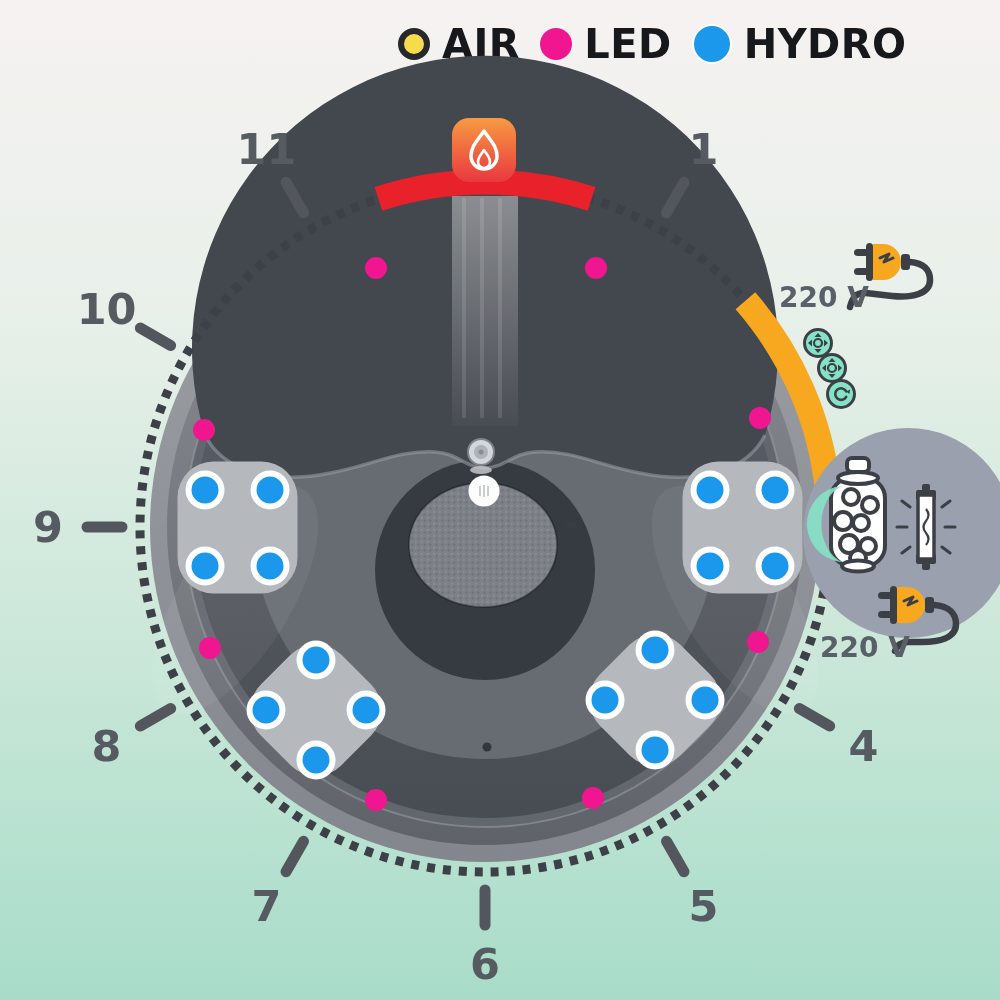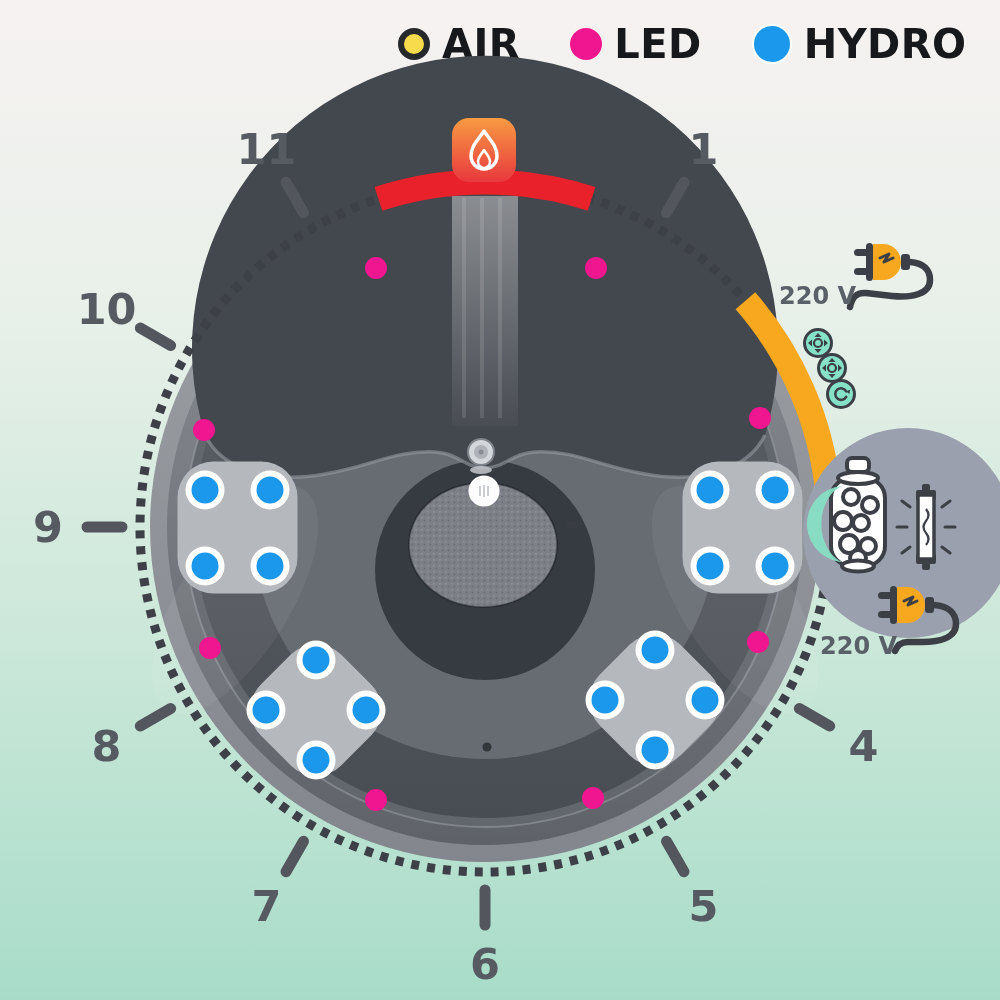--- a/index.html
+++ b/index.html
@@ -4,29 +4,29 @@
 <style>
   html,body{margin:0;padding:0;width:1000px;height:1000px;overflow:hidden;}
   body{
     background:linear-gradient(180deg,#f6f2f1 0%,#e9f0ea 30%,#cde8da 62%,#a8dcc9 100%);
     font-family:"DejaVu Sans","Liberation Sans",sans-serif;
     position:relative;
   }
   .stage{position:absolute;inset:0;}
   svg.scene{position:absolute;left:0;top:0;}
   
-  .legend{position:absolute;left:398px;top:24px;display:flex;align-items:center;gap:50px;}
+  .legend{position:absolute;left:398px;top:24px;display:flex;align-items:center;gap:20px;}
   .legend-item{display:flex;align-items:center;gap:12px;}
   .legend-label{font-size:40px;font-weight:bold;color:#17181b;letter-spacing:.5px;line-height:1;}
   .dot{border-radius:50%;box-sizing:content-box;}
   .dot-air{width:20px;height:20px;background:var(--air);border:6px solid #26282c;}
   .dot-hydro{width:36px;height:36px;background:var(--hydro);border:2px solid #ffffff;}
   .dot-led{width:32px;height:32px;background:var(--led);}
   
-  .v-label{position:absolute;font-size:24px;font-weight:bold;color:var(--label);line-height:1;}
+  .v-label{position:absolute;font-size:28px;font-weight:bold;color:var(--label);line-height:1;}
   .v-top{left:779px;top:284px;}
   .v-bottom{left:820px;top:634px;}
   
   .tick{stroke:#53575d;}
   .num{fill:var(--number);font-family:"DejaVu Sans","Liberation Sans",sans-serif;
        font-size:43px;font-weight:bold;}
   .pad{fill:#b5b8bd;}
   .jet{fill:var(--hydro);}
   .led{fill:var(--led);}
   .dk{fill:var(--outline);}

